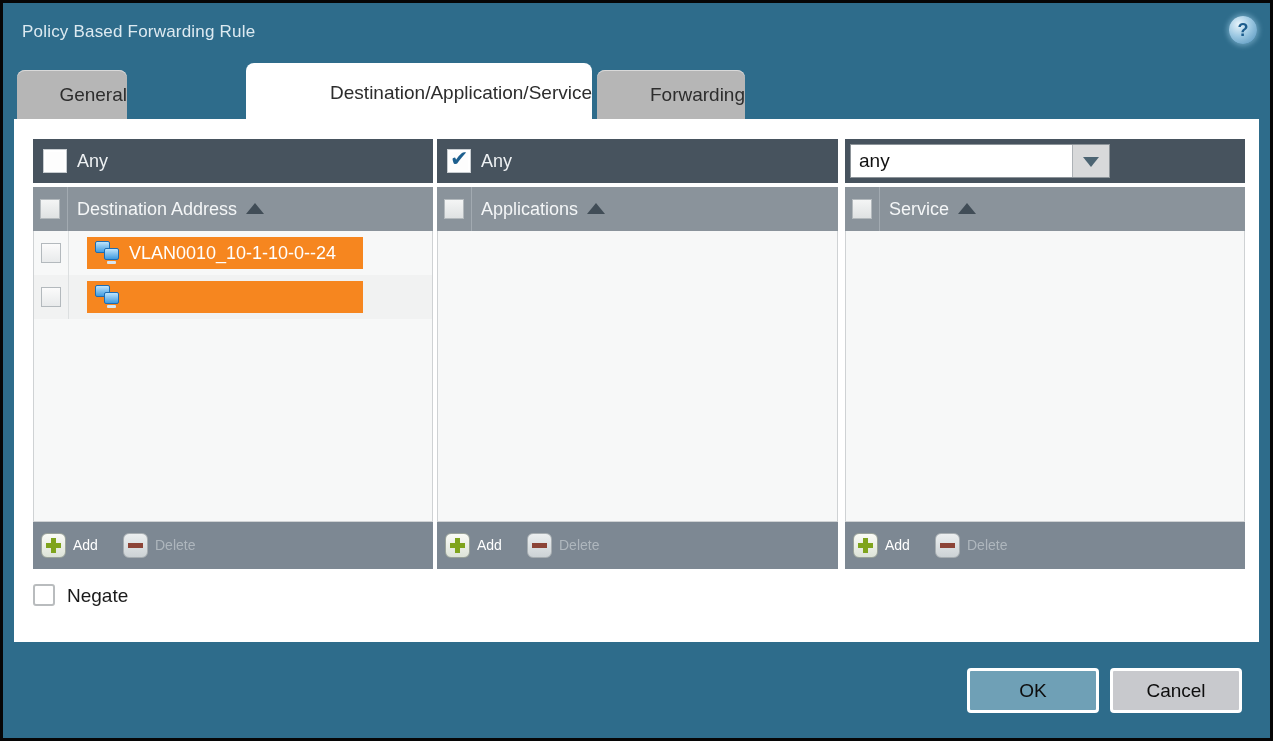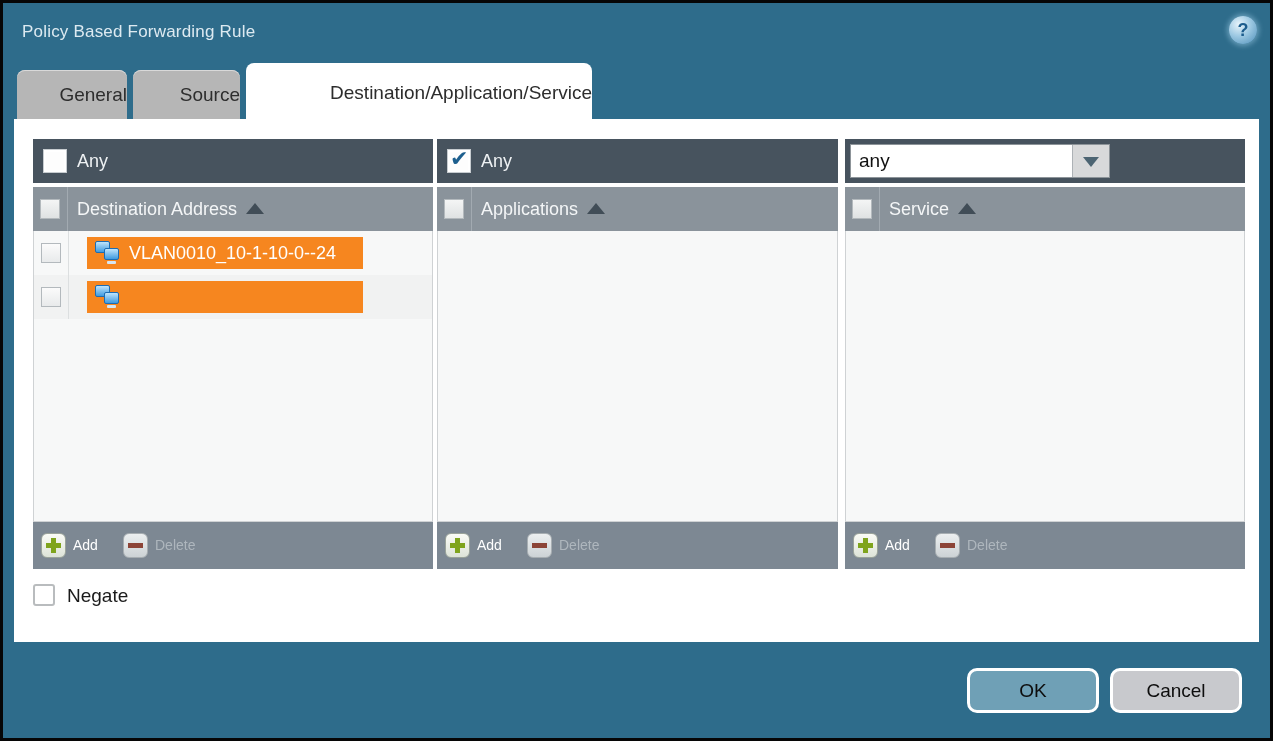--- a/index.html
+++ b/index.html
@@ -88,36 +88,36 @@
   .act-lbl.disabled { color:#aeb6bd; }
 
   
   .negate { position:absolute; left:19px; top:465px; height:24px; }
   .negate .cb3 { position:absolute; left:0; top:0; width:22px; height:22px; background:#fff;
                  border:2px solid #b9bcbe; border-radius:3px; cursor:pointer; }
   .negate .lbl { position:absolute; left:34px; top:0; line-height:24px; font-size:19px; color:#1a1a1a; }
 
   
   .dlg-btn { position:absolute; top:665px; width:132px; height:45px; border:3px solid #ffffff;
-             border-radius:10px; font-size:19px; color:#0d0d0d; text-align:center; line-height:39px;
+             border-radius:4px; font-size:19px; color:#0d0d0d; text-align:center; line-height:39px;
              cursor:pointer; font-family:"Liberation Sans", sans-serif; }
   #btn-ok { left:964px; background:#6fa0b6; }
   #btn-cancel { left:1107px; background:#c8c9cd; }
 </style>
 </head>
 <body>
 
 <div class="dialog">
 
   <div class="title">Policy Based Forwarding Rule</div>
   <div class="help">?</div>
 
   <div class="tab" id="tab-general">General</div>
-  <div class="tab" id="tab-source">Source</div>
   <div class="tab active" id="tab-dest">Destination/Application/Service</div>
+  <div class="tab" id="tab-forward">Forwarding</div>
 
   <div class="content">
 
     <div class="col" id="col-destination">
       <div class="anybar">
         <div class="cb"></div>
         <div class="lbl">Any</div>
       </div>
       <div class="colheader">
         <div class="cbcell">

